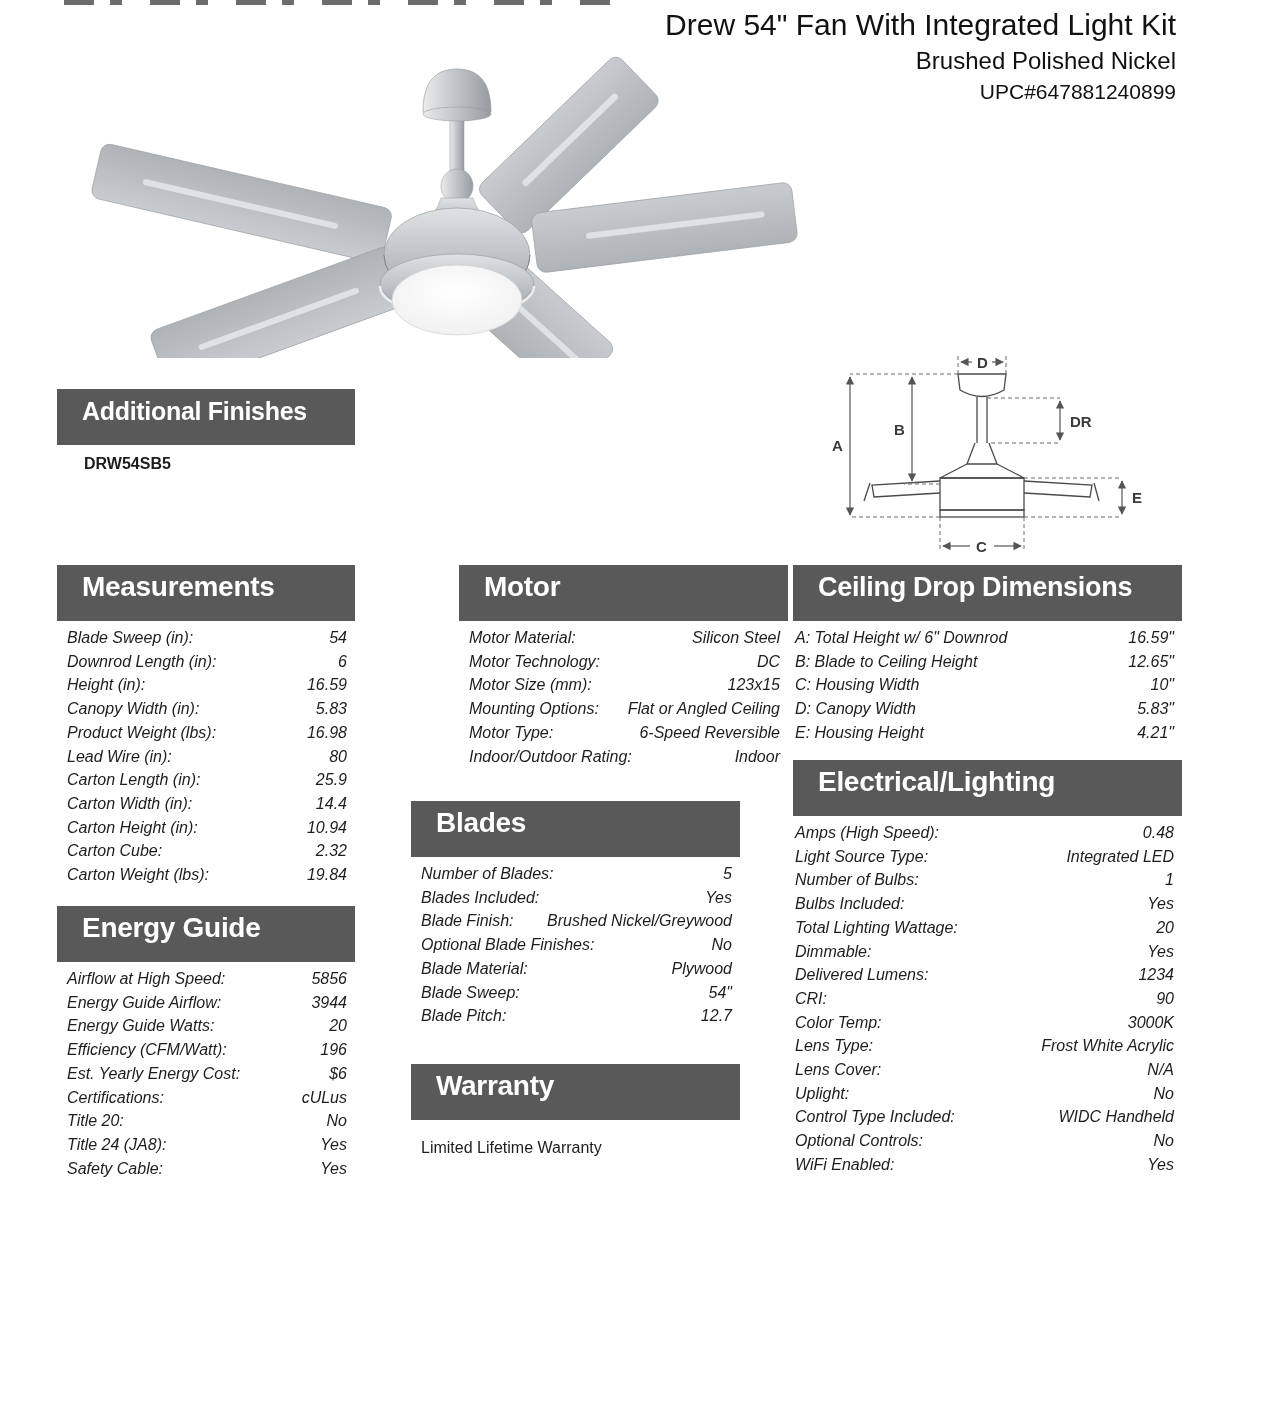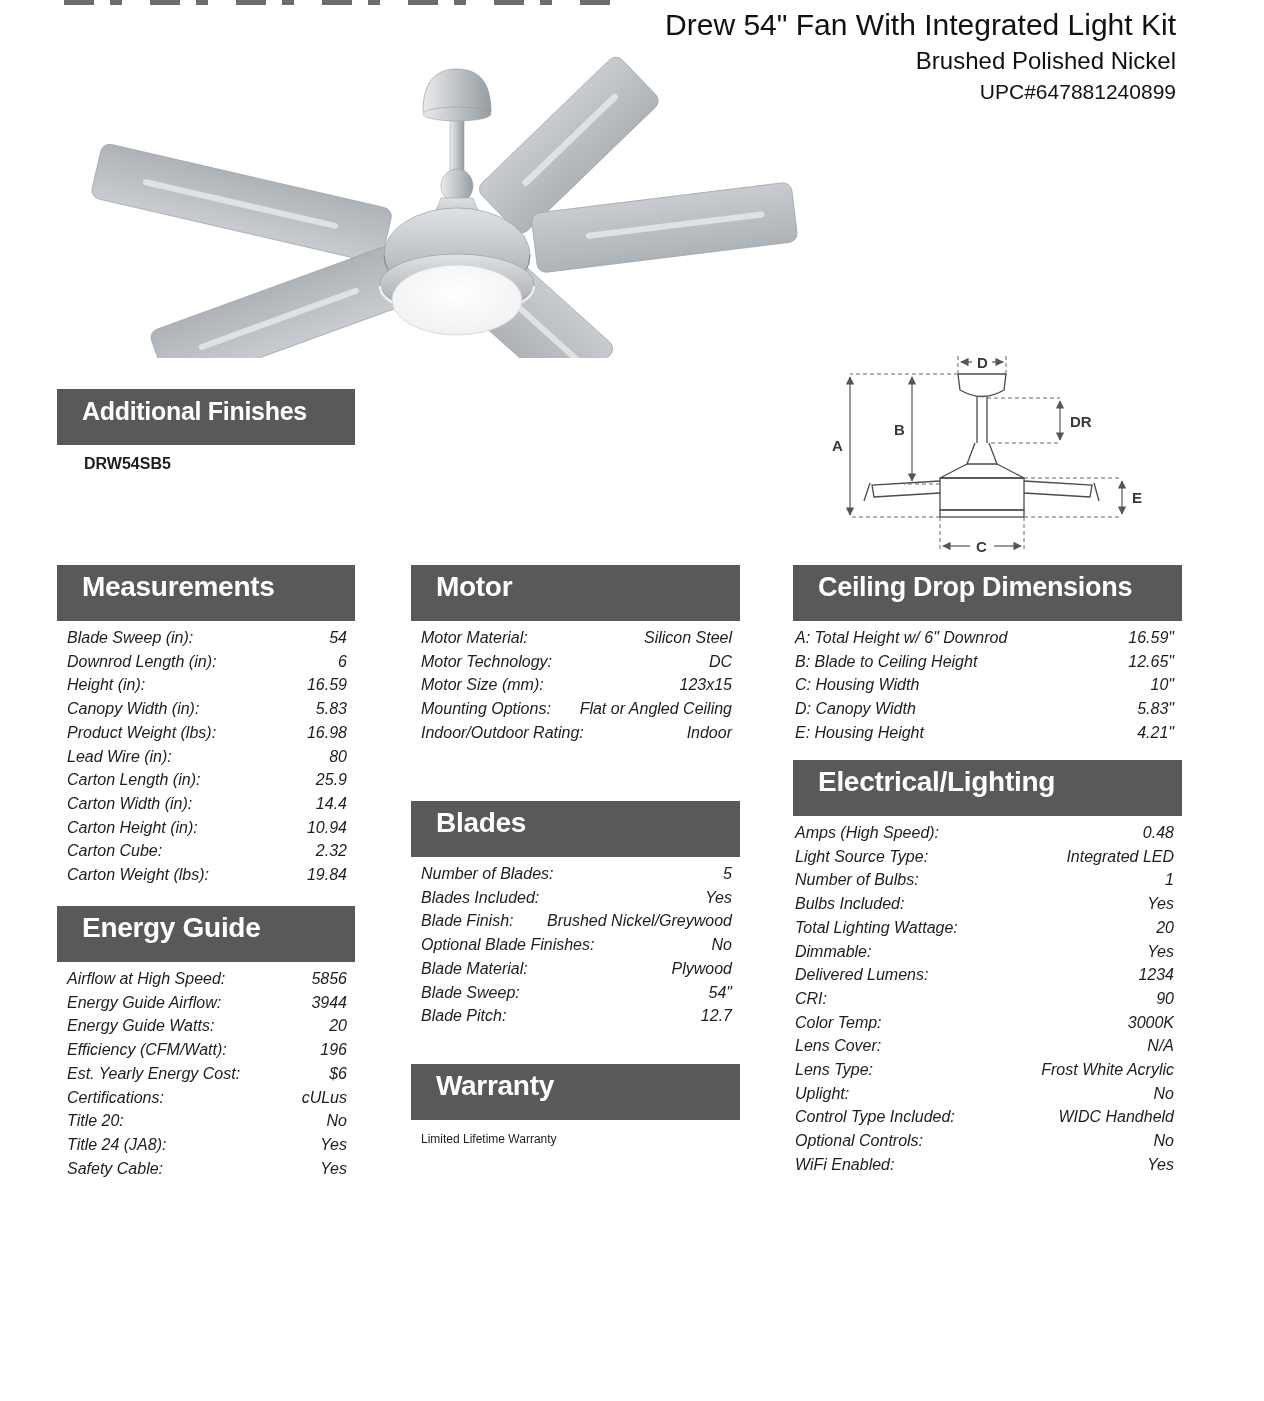--- a/index.html
+++ b/index.html
@@ -36,21 +36,21 @@
   .hdr-c3{font-size:27px;}
   .rows{padding:5px 8px 0 10px;font-style:italic;}
   .c3 .rows{padding-left:2px;}
   .spec-row{
     display:flex;justify-content:space-between;align-items:baseline;
     font-size:16px;line-height:23.7px;white-space:nowrap;
   }
   .spec-label{text-align:left;}
   .spec-value{text-align:right;}
   .finish-code{font-size:16px;font-weight:700;padding:10px 0 0 3px;margin-left:24px;}
-  .warranty-text{font-size:12px;line-height:23.7px;padding:8px 0 0 10px;}
+  .warranty-text{font-size:16px;line-height:23.7px;padding:16px 0 0 10px;}
 </style>
 </head>
 <body>
 
 <div class="page">
 
   <div class="logo-cut"></div>
 
   <div class="title-block">
     <div class="title-main">Drew 54" Fan With Integrated Light Kit</div>
@@ -264,38 +264,42 @@
           <span class="spec-label">Title 24 (JA8):</span>
           <span class="spec-value">Yes</span>
         </div>
         <div class="spec-row">
           <span class="spec-label">Safety Cable:</span>
           <span class="spec-value">Yes</span>
         </div>
       </div>
   </section>
 
-  <section class="spec c2" style="top:565px;">
+  <section class="spec c2" style="top:565px;margin-left:48px;">
     <div class="sec-hdr">Motor</div>
     <div class="rows">
         <div class="spec-row">
           <span class="spec-label">Motor Material:</span>
           <span class="spec-value">Silicon Steel</span>
         </div>
         <div class="spec-row">
           <span class="spec-label">Motor Technology:</span>
           <span class="spec-value">DC</span>
         </div>
         <div class="spec-row">
           <span class="spec-label">Motor Size (mm):</span>
           <span class="spec-value">123x15</span>
         </div>
         <div class="spec-row">
           <span class="spec-label">Mounting Options:</span>
           <span class="spec-value">Flat or Angled Ceiling</span>
+        </div>
+        <div class="spec-row">
+          <span class="spec-label">Motor Type:</span>
+          <span class="spec-value">6-Speed Reversible</span>
         </div>
         <div class="spec-row">
           <span class="spec-label">Indoor/Outdoor Rating:</span>
           <span class="spec-value">Indoor</span>
         </div>
       </div>
   </section>
 
   <section class="spec c2" style="top:801px;">
     <div class="sec-hdr">Blades</div>
@@ -395,28 +399,28 @@
         </div>
         <div class="spec-row">
           <span class="spec-label">CRI:</span>
           <span class="spec-value">90</span>
         </div>
         <div class="spec-row">
           <span class="spec-label">Color Temp:</span>
           <span class="spec-value">3000K</span>
         </div>
         <div class="spec-row">
+          <span class="spec-label">Lens Type:</span>
+          <span class="spec-value">Frost White Acrylic</span>
+        </div>
+        <div class="spec-row">
           <span class="spec-label">Lens Cover:</span>
           <span class="spec-value">N/A</span>
         </div>
         <div class="spec-row">
-          <span class="spec-label">Lens Type:</span>
-          <span class="spec-value">Frost White Acrylic</span>
-        </div>
-        <div class="spec-row">
           <span class="spec-label">Uplight:</span>
           <span class="spec-value">No</span>
         </div>
         <div class="spec-row">
           <span class="spec-label">Control Type Included:</span>
           <span class="spec-value">WIDC Handheld</span>
         </div>
         <div class="spec-row">
           <span class="spec-label">Optional Controls:</span>
           <span class="spec-value">No</span>

